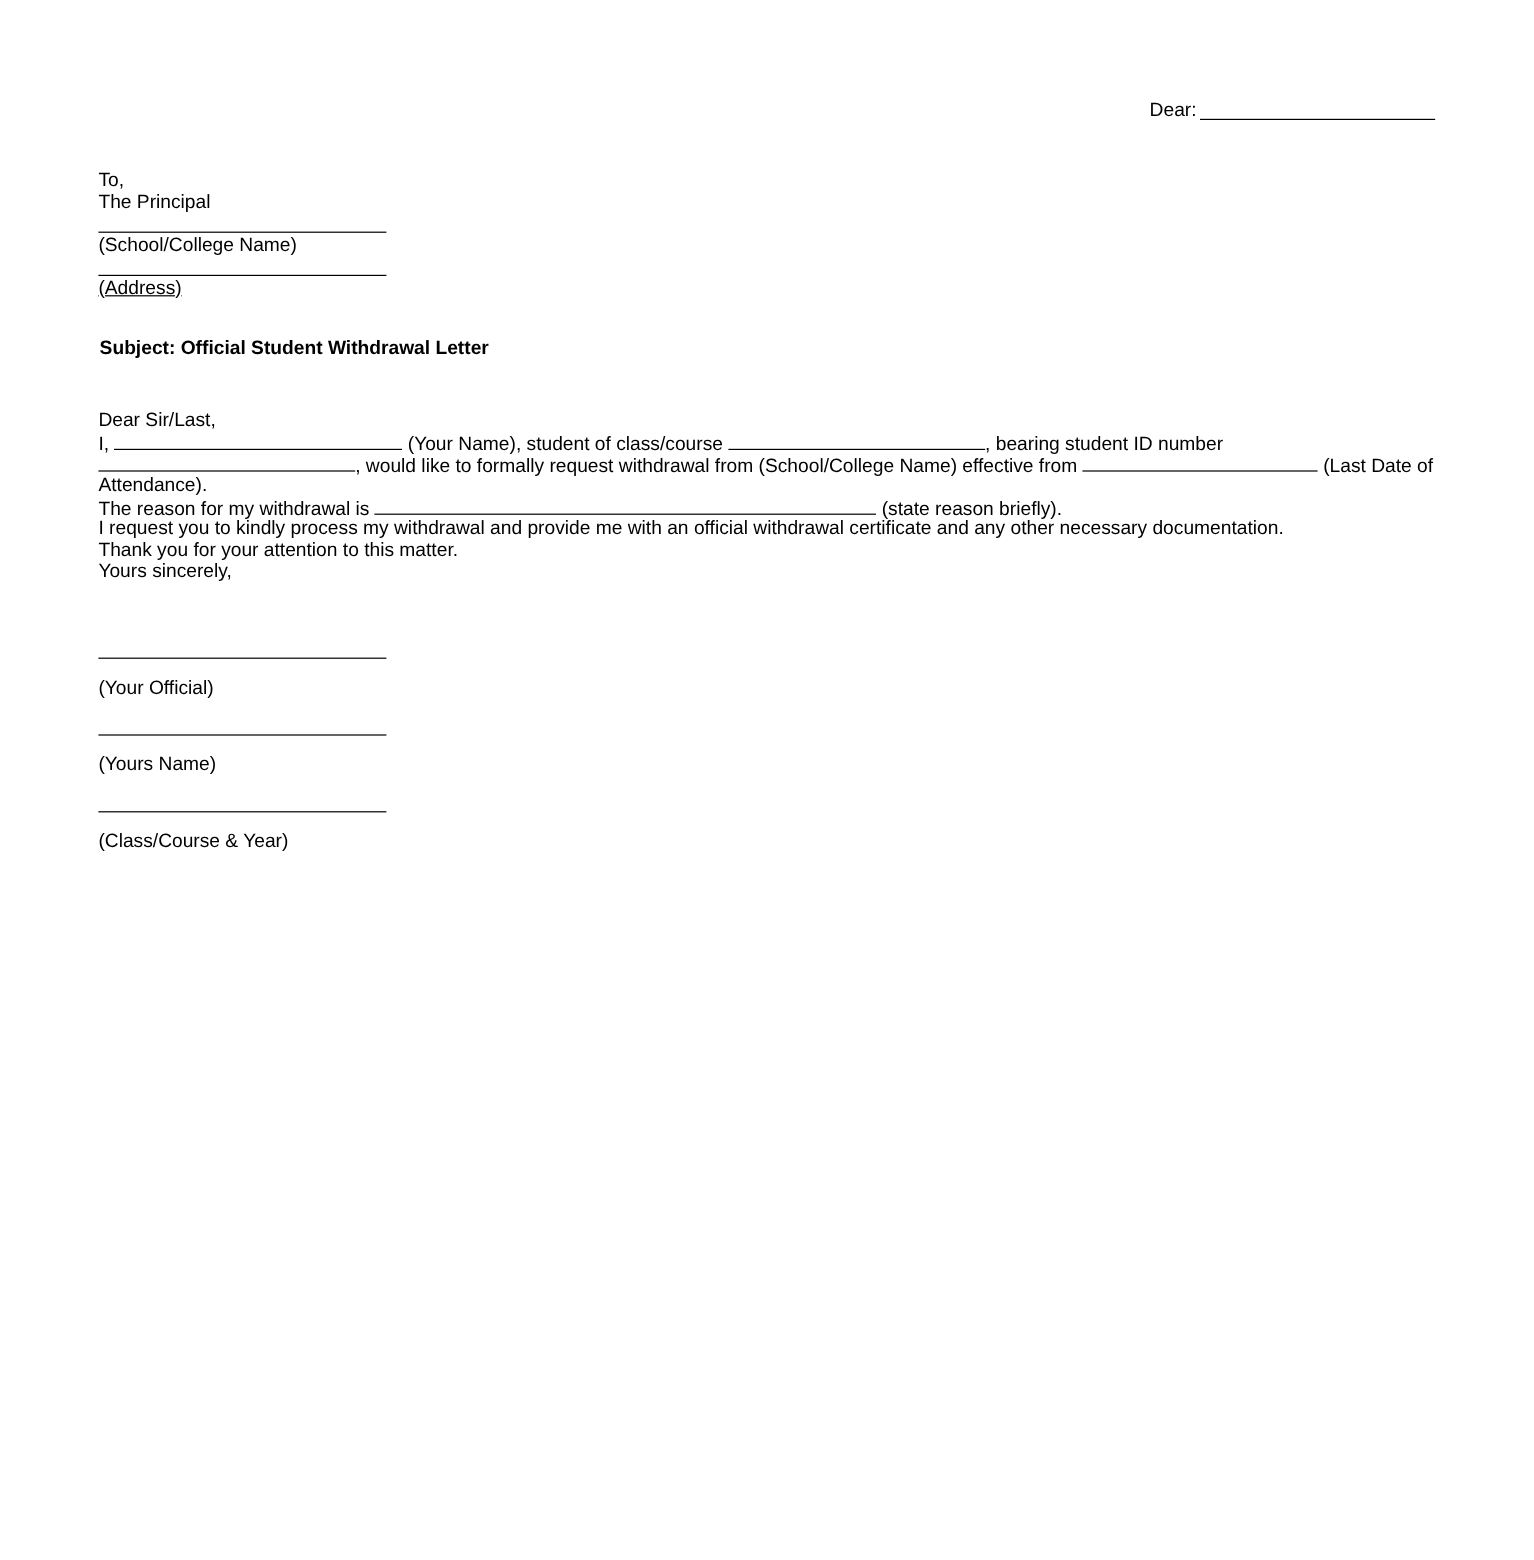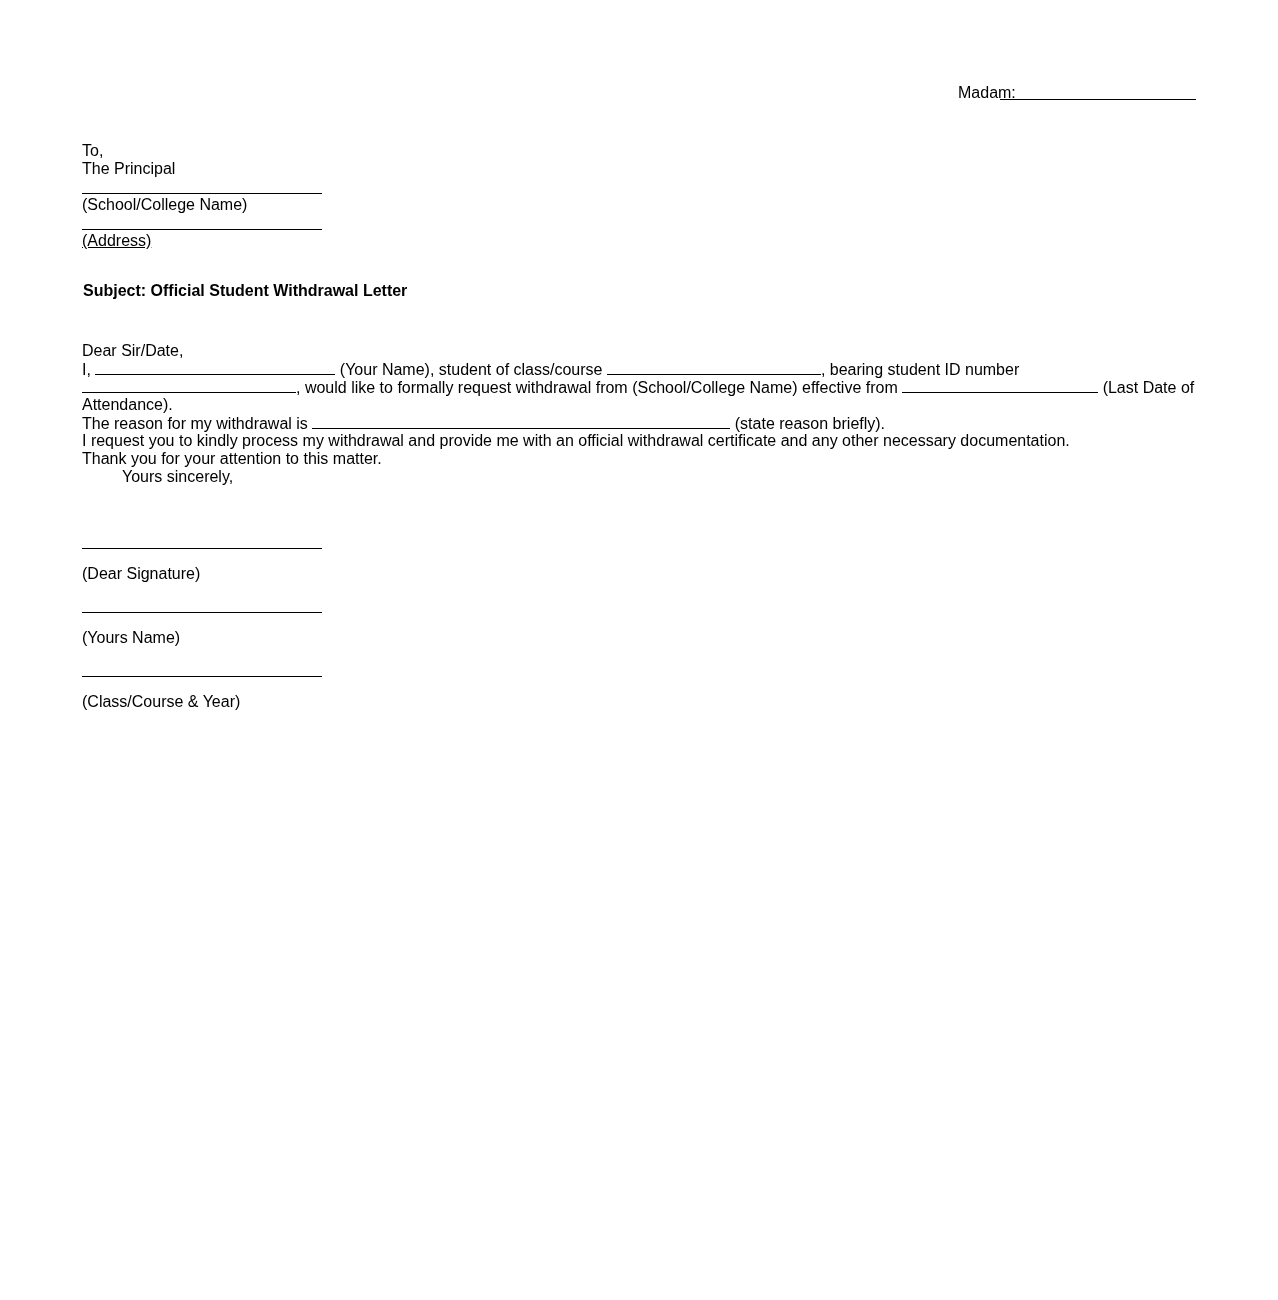--- a/index.html
+++ b/index.html
@@ -8,33 +8,33 @@
     font-family: "Liberation Sans", sans-serif; font-size: 16px; color: #000;
   }
   .abs { position: absolute; white-space: nowrap; line-height: 18px; }
   .hline { position: absolute; height: 0; border-top: 1px solid #000; }
   .blank { display: inline-block; border-bottom: 1px solid #000; height: 14px; vertical-align: baseline; }
   .bold { font-weight: bold; }
 </style>
 </head>
 <body>
 
-<div class="abs" style="left:958px; top:84px;">Madam:</div>
+<div class="abs" style="left:958px; top:84px;">Dear:</div>
 <div class="hline" style="left:1000px; top:99px; width:196px;"></div>
 
 <div class="abs" style="left:82px; top:142px;">To,</div>
 <div class="abs" style="left:82px; top:160px;">The Principal</div>
 <div class="hline" style="left:82px; top:193px; width:240px;"></div>
 <div class="abs" style="left:82px; top:196px;">(School/College Name)</div>
 <div class="hline" style="left:82px; top:229px; width:240px;"></div>
 <div class="abs" style="left:82px; top:232px;text-decoration:underline;">(Address)</div>
 
 <div class="abs bold" style="left:83px; top:282px;">Subject: Official Student Withdrawal Letter</div>
 
-<div class="abs" style="left:82px; top:342px;">Dear Sir/Date,</div>
+<div class="abs" style="left:82px; top:342px;">Dear Sir/Last,</div>
 
 <div class="abs" style="left:82px; top:360px;">
   <span>I,</span>
   <span class="blank" style="width:240px;"></span>
   <span>(Your Name), student of class/course</span>
   <span class="blank" style="width:214px;"></span><span>, bearing student ID number</span>
 </div>
 
 <div class="abs" style="left:82px; top:378px;">
   <span class="blank" style="width:214px;"></span><span>, would like to formally request withdrawal from (School/College Name) effective from</span>
@@ -45,20 +45,20 @@
 <div class="abs" style="left:82px; top:396px;">Attendance).</div>
 
 <div class="abs" style="left:82px; top:414px;">
   <span>The reason for my withdrawal is</span>
   <span class="blank" style="width:418px;"></span>
   <span>(state reason briefly).</span>
 </div>
 
 <div class="abs" style="left:82px; top:432px;">I request you to kindly process my withdrawal and provide me with an official withdrawal certificate and any other necessary documentation.</div>
 <div class="abs" style="left:82px; top:450px;">Thank you for your attention to this matter.</div>
-<div class="abs" style="left:82px; top:468px;margin-left:40px;">Yours sincerely,</div>
+<div class="abs" style="left:82px; top:468px;">Yours sincerely,</div>
 
 <div class="hline" style="left:82px; top:548px; width:240px;"></div>
-<div class="abs" style="left:82px; top:565px;">(Dear Signature)</div>
+<div class="abs" style="left:82px; top:565px;">(Your Official)</div>
 <div class="hline" style="left:82px; top:612px; width:240px;"></div>
 <div class="abs" style="left:82px; top:629px;">(Yours Name)</div>
 <div class="hline" style="left:82px; top:676px; width:240px;"></div>
 <div class="abs" style="left:82px; top:693px;">(Class/Course &amp; Year)</div>
 
 </body></html>

